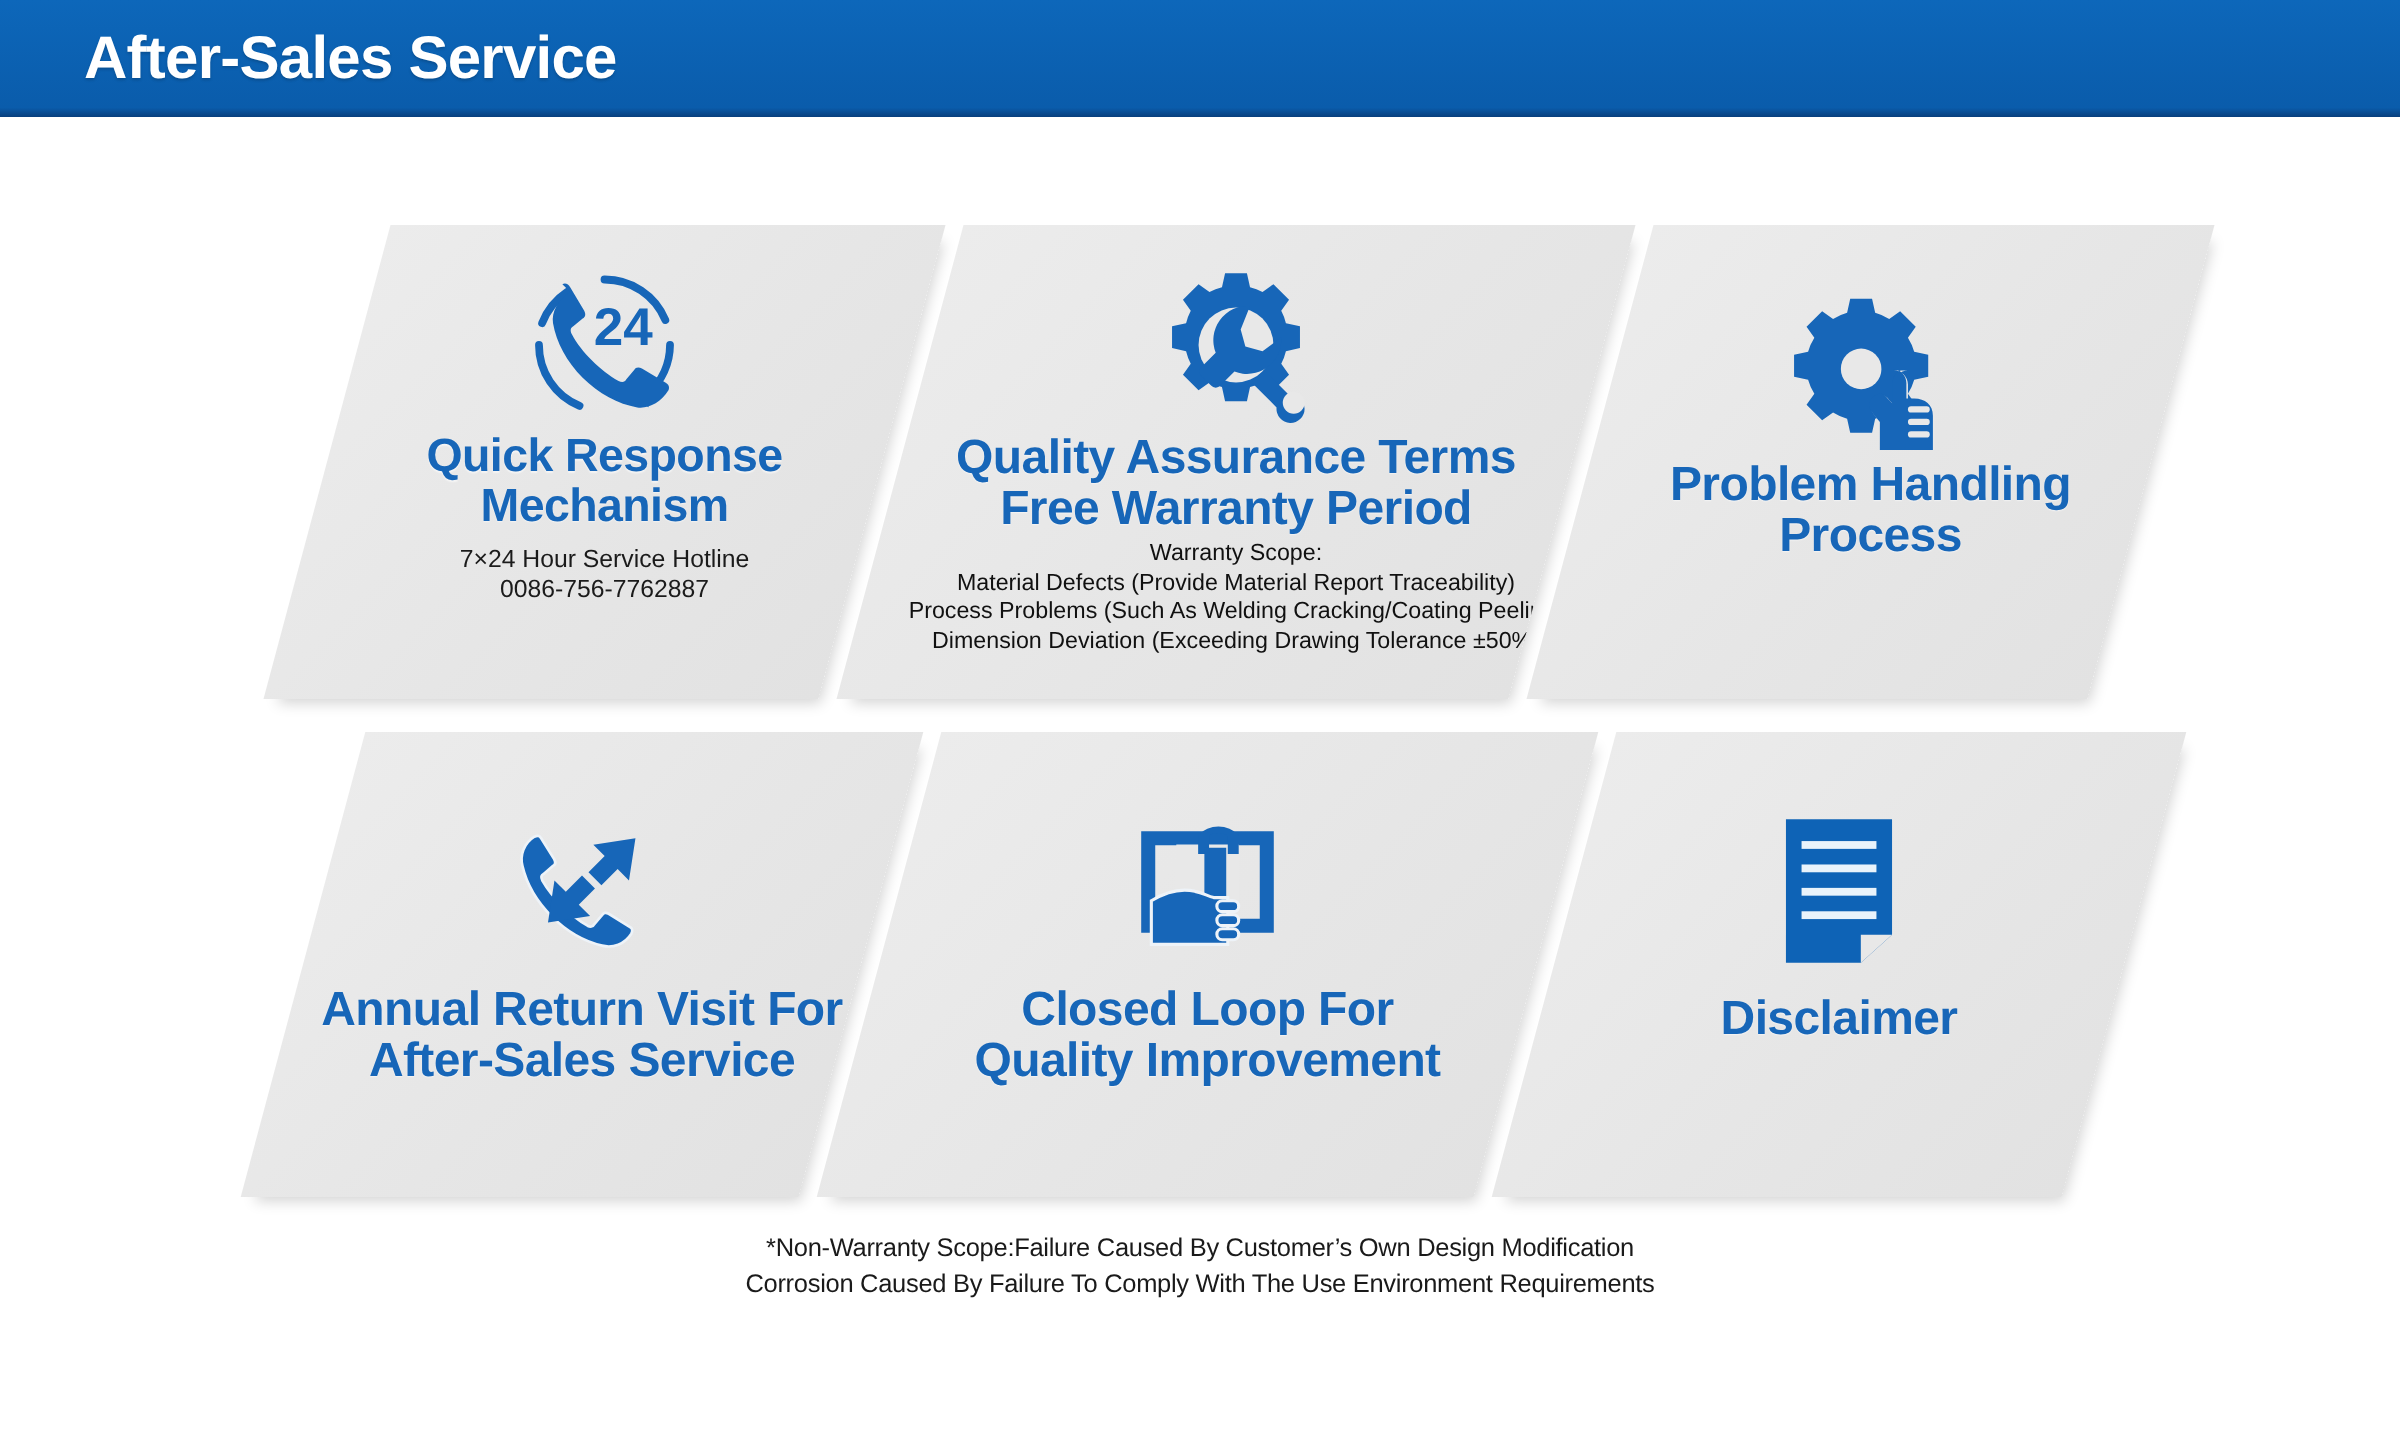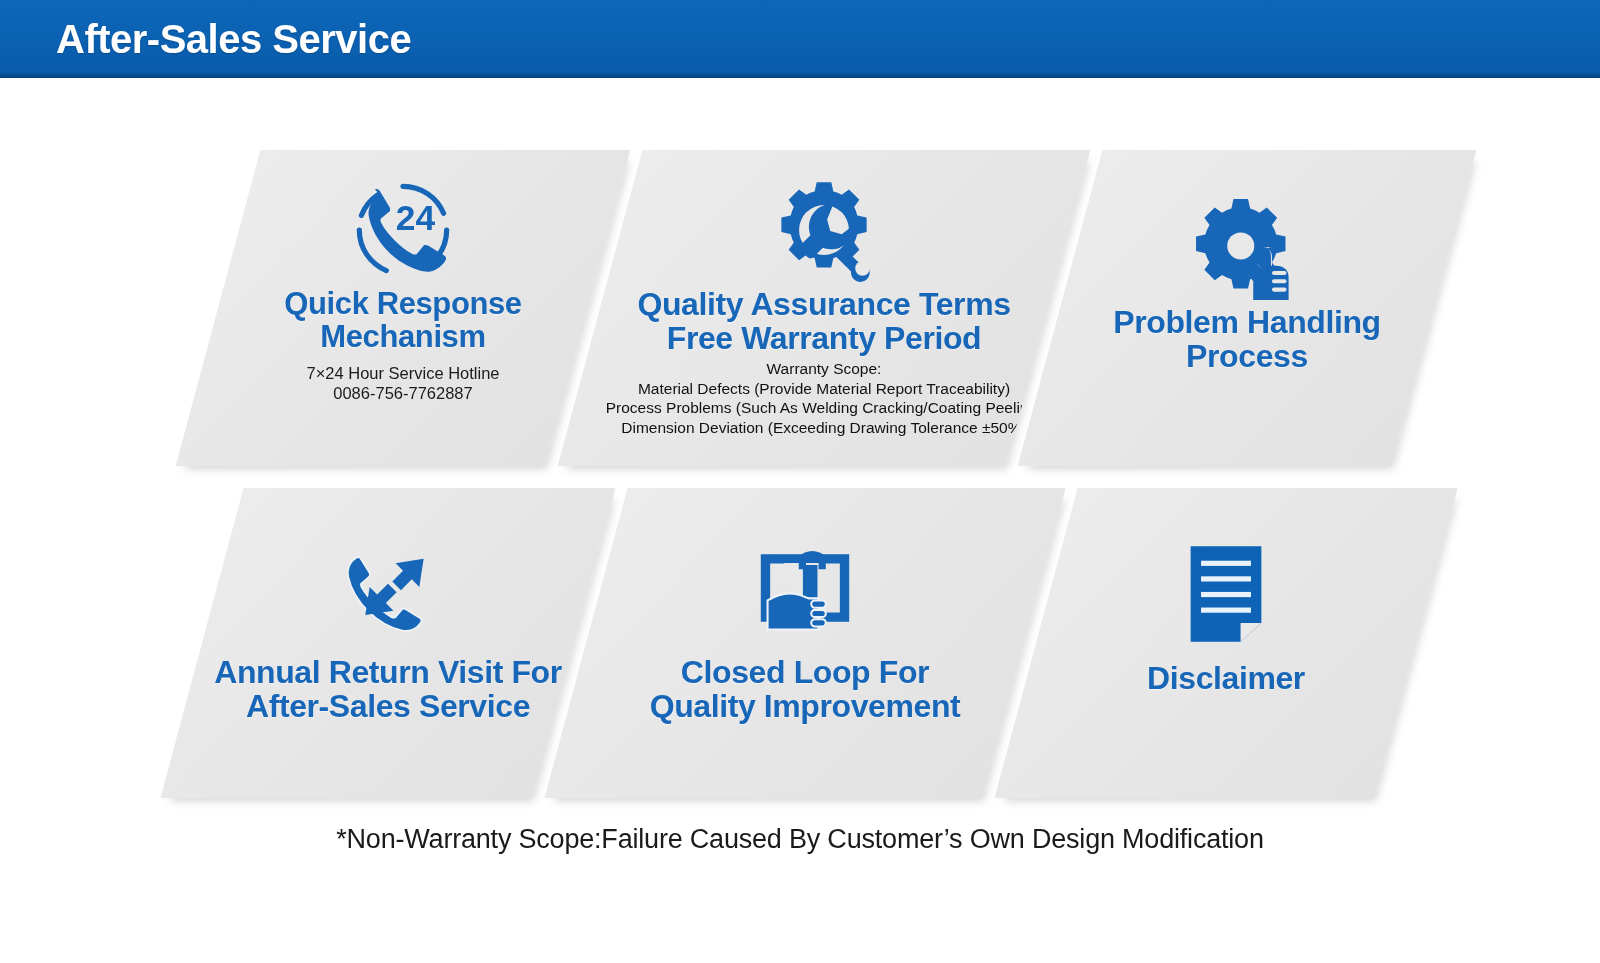--- a/index.html
+++ b/index.html
@@ -113,21 +113,21 @@
     padding:0 4px;
   }
 
   
   .footnote{
     position:absolute;
     left:0;right:0;
     top:742px;
     text-align:center;
     color:#1a1a1a;
-    font-size:27px;
+    font-size:17px;
     line-height:1.42;
     letter-spacing:-0.2px;
   }
   .footnote div{white-space:nowrap;}
 
   svg{display:block;}
 </style>
 </head>
 <body>
 
@@ -280,15 +280,16 @@
             <span>Disclaimer</span>
           </div>
         </div>
       </div>
 
     </div>
   </div>
 
   <div class="footnote">
     <div>*Non-Warranty Scope:Failure Caused By Customer’s Own Design Modification</div>
+    <div>Corrosion Caused By Failure To Comply With The Use Environment Requirements</div>
   </div>
 
 </div>
 
 </body></html>

